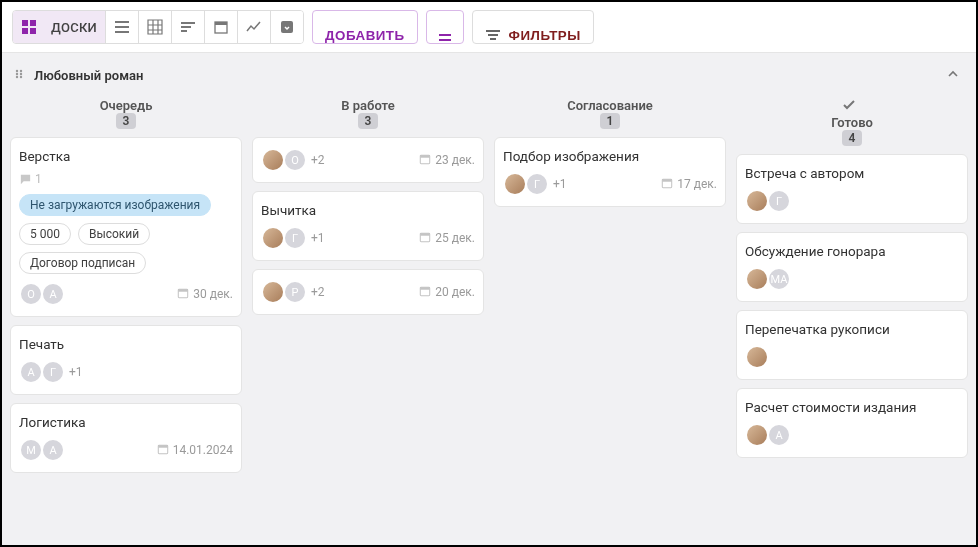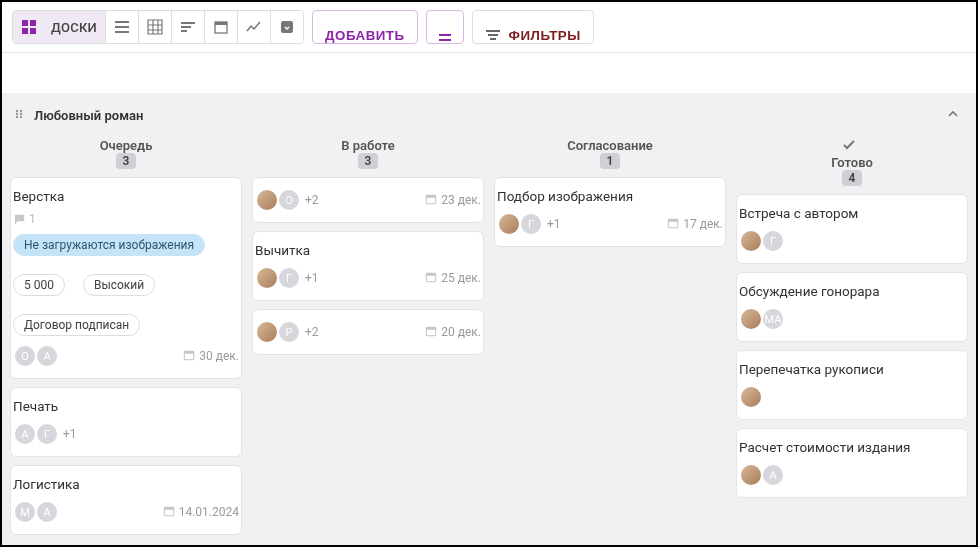--- a/index.html
+++ b/index.html
@@ -15,37 +15,37 @@
   .view-btn.active svg { fill: #8e24aa; }
   .view-btn.active .label { color: #424242; font-weight: 500; }
   .view-btn .label { margin-left: 14px; font-size: 13px; letter-spacing: .3px; color: #555; }
   .view-btn svg { fill: #777; }
   .btn { display: flex; align-items: flex-end; height: 34px; padding: 0 12px; border: 1px solid #d9b8e8; background: #fff; border-radius: 4px; color: #8e24aa; font-weight: 600; letter-spacing: .5px; cursor: pointer; }
   .btn.icon-only { padding: 0 10px; }
   .btn-plain { border-color: #ddd; color: #7f1d1d; font-weight: 700; }
   .btn-plain svg { fill: #666; margin-right: 8px; }
 
   
-  .board-header { display: flex; align-items: center; padding: 10px 12px 6px; background: #f1f1f3; margin-top: 40px; }
+  .board-header { display: flex; align-items: center; padding: 10px 12px 6px; background: #f1f1f3; }
   .board-header .drag { margin-right: 8px; color: #888; }
   .board-title { font-weight: 600; color: #333; }
   .spacer { flex: 1; }
   .collapse-btn { cursor: pointer; color: #666; padding: 4px; }
 
   
   .columns { display: flex; flex: 1; overflow: hidden; background: #f1f1f3; padding: 0 8px 10px; gap: 10px; }
   .col { flex: 1; min-width: 0; display: flex; flex-direction: column; }
   .col-header { display: flex; align-items: center; padding: 4px 6px 8px; font-weight: 600; color: #555; flex-direction: column; }
   .col-check { margin-right: 6px; color: #777; }
   .count { background: #cfcfd4; color: #444; border-radius: 4px; padding: 1px 7px; font-size: 12px; font-weight: 600; }
   .cards { display: flex; flex-direction: column; gap: 8px; }
 
-  .card { background: #fff; border: 1px solid #e4e4e4; border-radius: 6px; padding: 10px 2px; display: flex; flex-direction: column; gap: 8px; }
+  .card { background: #fff; border: 1px solid #e4e4e4; border-radius: 6px; padding: 10px 8px; display: flex; flex-direction: column; gap: 8px; }
   .card-title { color: #323232; font-size: 13.5px; }
-  .tags { display: flex; flex-wrap: wrap; gap: 18px; }
+  .tags { display: flex; flex-wrap: wrap; gap: 7px; }
   .tag { border-radius: 14px; padding: 3px 10px; font-size: 12px; border: 1px solid #ddd; color: #404040; background: #fff; }
   .tag.blue { background: #c6e4f7; border-color: #c6e4f7; color: #2e556e; }
   .avatars { display: flex; align-items: center; gap: -4px; }
   .avatar { width: 24px; height: 24px; border-radius: 50%; display: flex; align-items: center; justify-content: center; font-size: 11px; color: #fff; background: #d0d0d4; margin-right: -2px; border: 2px solid #fff; }
   .avatar.img { background: linear-gradient(135deg,#d7b899,#a87d5a); }
   .avatar.letter { background: #d6d6dc; color: #fff; }
   .more { color: #9a9a9a; font-size: 12px; margin-left: 6px; }
   .card-footer { display: flex; align-items: center; }
   .card-footer .date { margin-left: auto; color: #9a9a9a; font-size: 12px; display: flex; align-items: flex-start; gap: 4px; }
   .comment-ic { display: inline-flex; align-items: center; gap: 3px; color: #bbb; font-size: 12px; }

